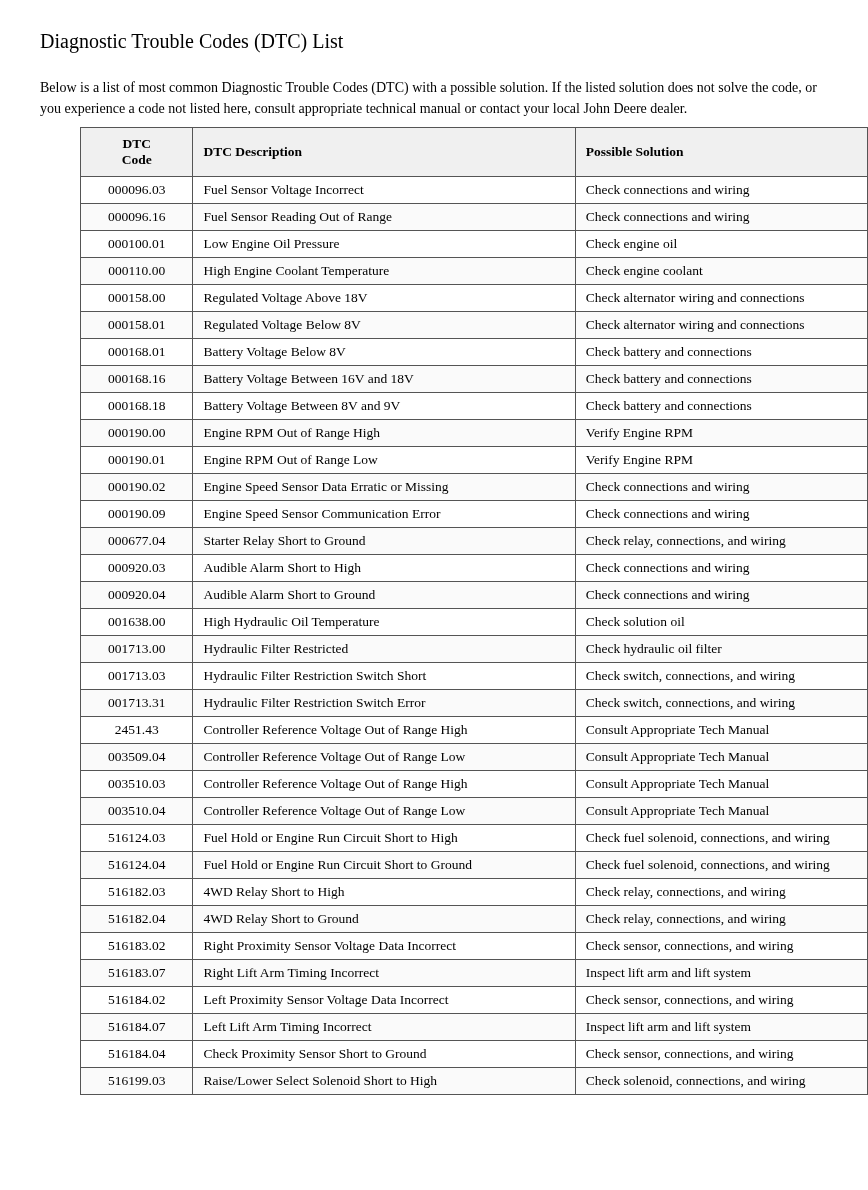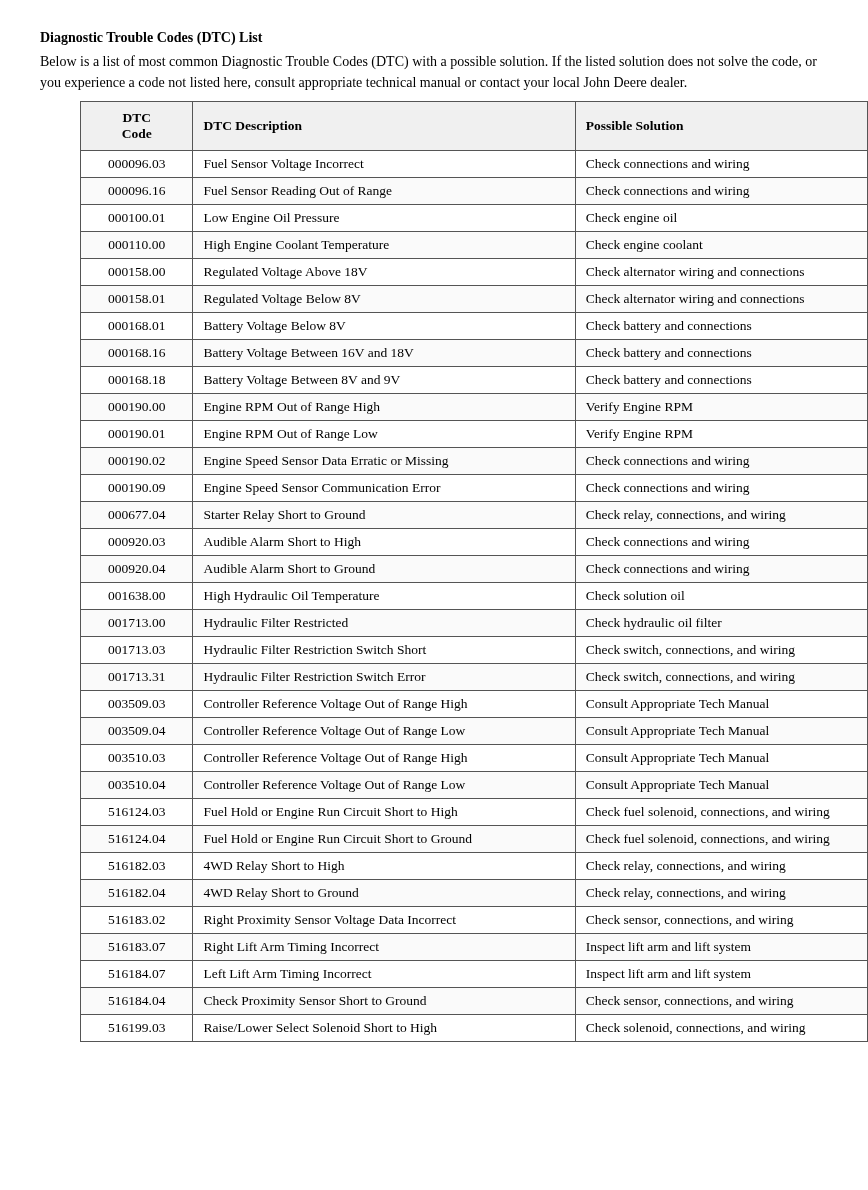--- a/index.html
+++ b/index.html
@@ -6,23 +6,23 @@
     body {
       font-family: Georgia, 'Times New Roman', serif;
       font-size: 14px;
       background: #fff;
       color: #000;
       padding: 30px 40px;
       width: 868px;
       min-height: 1190px;
     }
     h1 {
-      font-size: 14px;
-      font-weight: bold;
-      margin-bottom: 5px;
+      font-size: 20px;
+      font-weight: normal;
+      margin-bottom: 24px;
     }
     .intro {
       font-size: 14px;
       line-height: 1.5;
       margin-bottom: 8px;
     }
     table {
       width: 100%;
       border-collapse: collapse;
       border: 1px solid #555;
@@ -157,21 +157,21 @@
         <td class="col-code">001713.03</td>
         <td class="col-desc">Hydraulic Filter Restriction Switch Short</td>
         <td class="col-sol">Check switch, connections, and wiring</td>
       </tr>
       <tr>
         <td class="col-code">001713.31</td>
         <td class="col-desc">Hydraulic Filter Restriction Switch Error</td>
         <td class="col-sol">Check switch, connections, and wiring</td>
       </tr>
       <tr>
-        <td class="col-code">003509.03</td>
+        <td class="col-code">2451.43</td>
         <td class="col-desc">Controller Reference Voltage Out of Range High</td>
         <td class="col-sol">Consult Appropriate Tech Manual</td>
       </tr>
       <tr>
         <td class="col-code">003509.04</td>
         <td class="col-desc">Controller Reference Voltage Out of Range Low</td>
         <td class="col-sol">Consult Appropriate Tech Manual</td>
       </tr>
       <tr>
         <td class="col-code">003510.03</td>
@@ -205,20 +205,25 @@
       </tr>
       <tr>
         <td class="col-code">516183.02</td>
         <td class="col-desc">Right Proximity Sensor Voltage Data Incorrect</td>
         <td class="col-sol">Check sensor, connections, and wiring</td>
       </tr>
       <tr>
         <td class="col-code">516183.07</td>
         <td class="col-desc">Right Lift Arm Timing Incorrect</td>
         <td class="col-sol">Inspect lift arm and lift system</td>
+      </tr>
+      <tr>
+        <td class="col-code">516184.02</td>
+        <td class="col-desc">Left Proximity Sensor Voltage Data Incorrect</td>
+        <td class="col-sol">Check sensor, connections, and wiring</td>
       </tr>
       <tr>
         <td class="col-code">516184.07</td>
         <td class="col-desc">Left Lift Arm Timing Incorrect</td>
         <td class="col-sol">Inspect lift arm and lift system</td>
       </tr>
       <tr>
         <td class="col-code">516184.04</td>
         <td class="col-desc">Check Proximity Sensor Short to Ground</td>
         <td class="col-sol">Check sensor, connections, and wiring</td>

